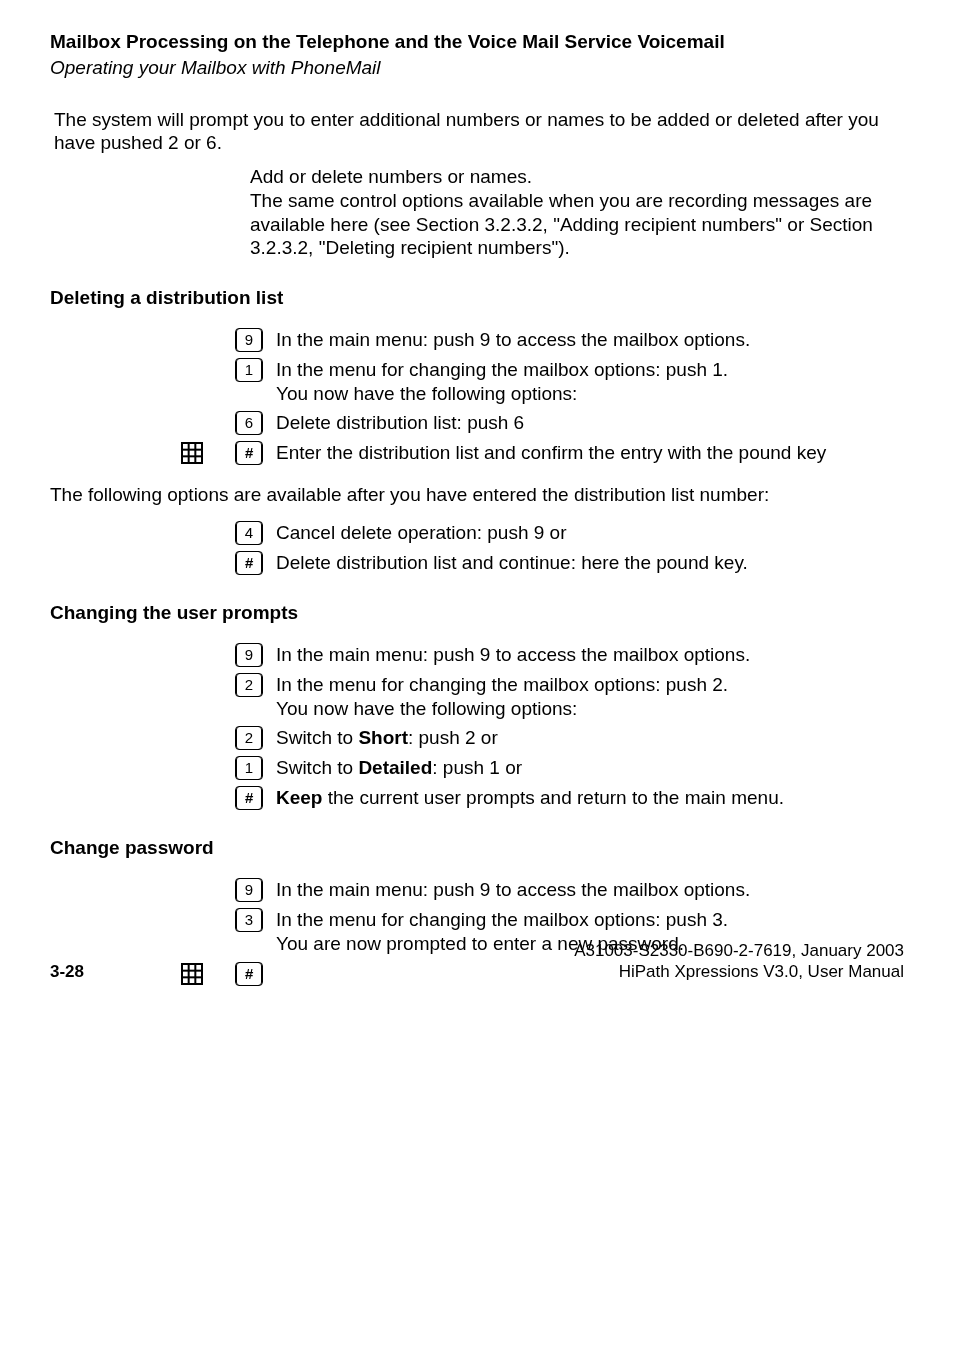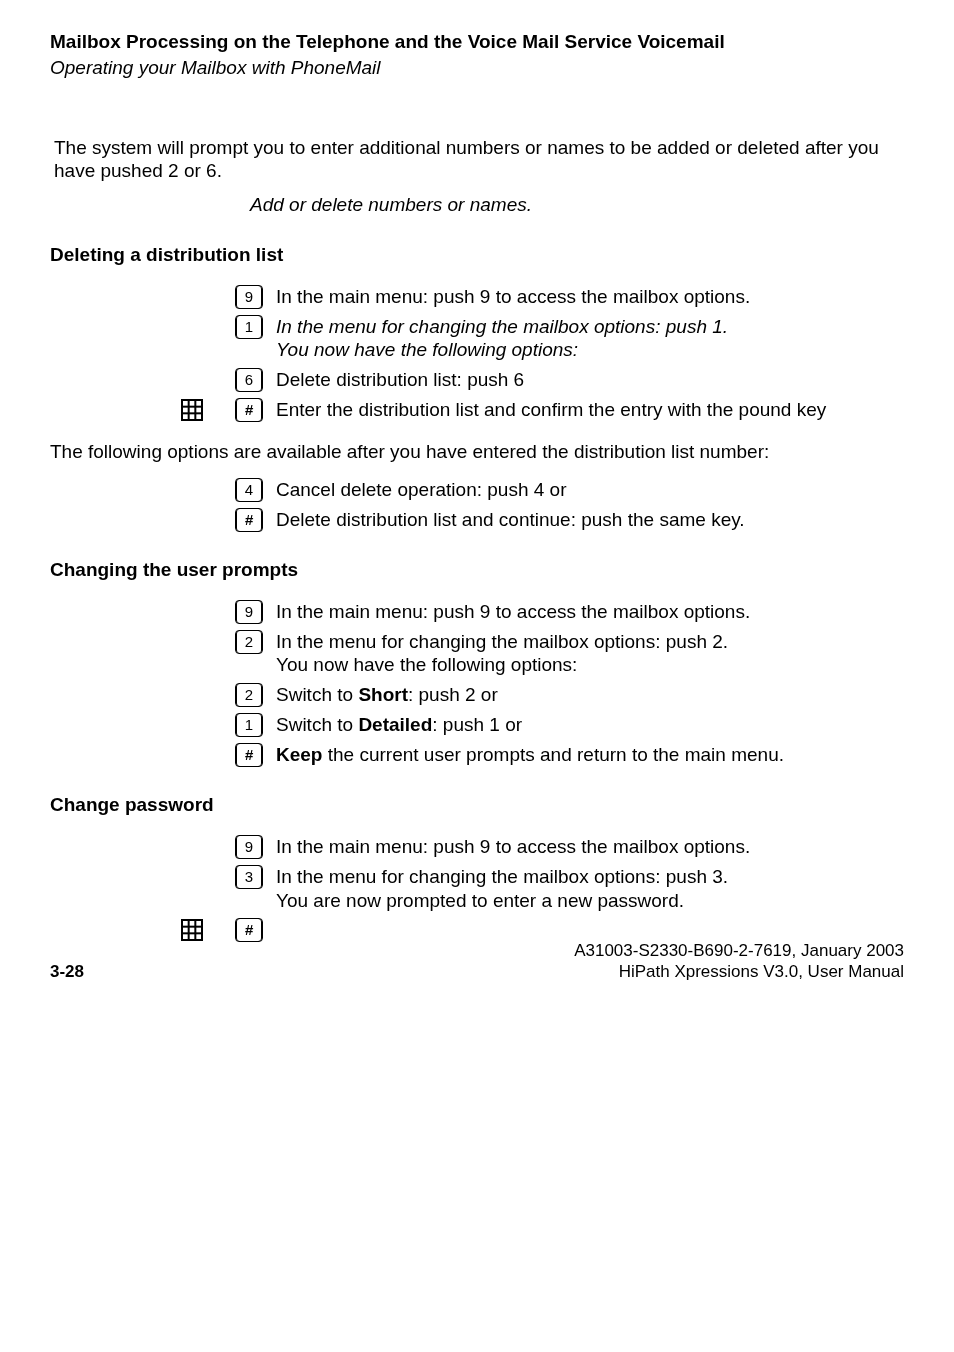--- a/index.html
+++ b/index.html
@@ -17,29 +17,28 @@
     position: relative;
     font-size: 19px;
     line-height: 1.25;
   }
   .header-title {
     font-weight: bold;
     margin-bottom: 2px;
   }
   .header-sub {
     font-style: italic;
-    margin-bottom: 56px;
+    margin-bottom: 28px;
   }
   .para {
     margin: 10px 4px;
   }
   .indent-block {
     margin-left: 200px;
     margin-bottom: 15px;
-    font-style: italic;
   }
   .section-heading {
     font-weight: bold;
     margin-top: 26px;
     margin-bottom: 18px;
   }
   .row {
     display: flex;
     margin: 6px 0;
     align-items: flex-start;
@@ -110,38 +109,39 @@
 
 <div class="page">
 
   <div class="header-title">Mailbox Processing on the Telephone and the Voice Mail Service Voicemail</div>
   <div class="header-sub">Operating your Mailbox with PhoneMail</div>
 
   <div class="para">The system will prompt you to enter additional numbers or names to be added or deleted after you have pushed 2 or 6.</div>
 
   <div class="indent-block">
     <div>Add or delete numbers or names.</div>
+    <div>The same control options available when you are recording messages are available here (see Section 3.2.3.2, "Adding recipient numbers" or Section 3.2.3.2, "Deleting recipient numbers").</div>
   </div>
 
   <div class="section-heading">Deleting a distribution list</div>
 
   <div class="row">
     <div class="grid-col"></div>
     <div class="key-col">
         <span class="key">9</span>
       </div>
     <div class="text-col">In the main menu: push 9 to access the mailbox options.</div>
   </div>
 
   <div class="row">
     <div class="grid-col"></div>
     <div class="key-col">
         <span class="key">1</span>
       </div>
-    <div class="text-col" style="white-space: pre-line; font-style: italic;">In the menu for changing the mailbox options: push 1.
+    <div class="text-col" style="white-space: pre-line;">In the menu for changing the mailbox options: push 1.
 You now have the following options:</div>
   </div>
 
   <div class="row">
     <div class="grid-col"></div>
     <div class="key-col">
         <span class="key">6</span>
       </div>
     <div class="text-col">Delete distribution list: push 6</div>
   </div>
@@ -164,29 +164,29 @@
     <div class="text-col">Enter the distribution list and confirm the entry with the pound key</div>
   </div>
 
   <div class="after-text">The following options are available after you have entered the distribution list number:</div>
 
   <div class="row">
     <div class="grid-col"></div>
     <div class="key-col">
         <span class="key">4</span>
       </div>
-    <div class="text-col">Cancel delete operation: push 4 or</div>
-  </div>
-
-  <div class="row">
-    <div class="grid-col"></div>
-    <div class="key-col">
-        <span class="key key-hash">#</span>
-      </div>
-    <div class="text-col">Delete distribution list and continue: push the same key.</div>
+    <div class="text-col">Cancel delete operation: push 9 or</div>
+  </div>
+
+  <div class="row">
+    <div class="grid-col"></div>
+    <div class="key-col">
+        <span class="key key-hash">#</span>
+      </div>
+    <div class="text-col">Delete distribution list and continue: here the pound key.</div>
   </div>
 
   <div class="section-heading">Changing the user prompts</div>
 
   <div class="row">
     <div class="grid-col"></div>
     <div class="key-col">
         <span class="key">9</span>
       </div>
     <div class="text-col">In the main menu: push 9 to access the mailbox options.</div>

